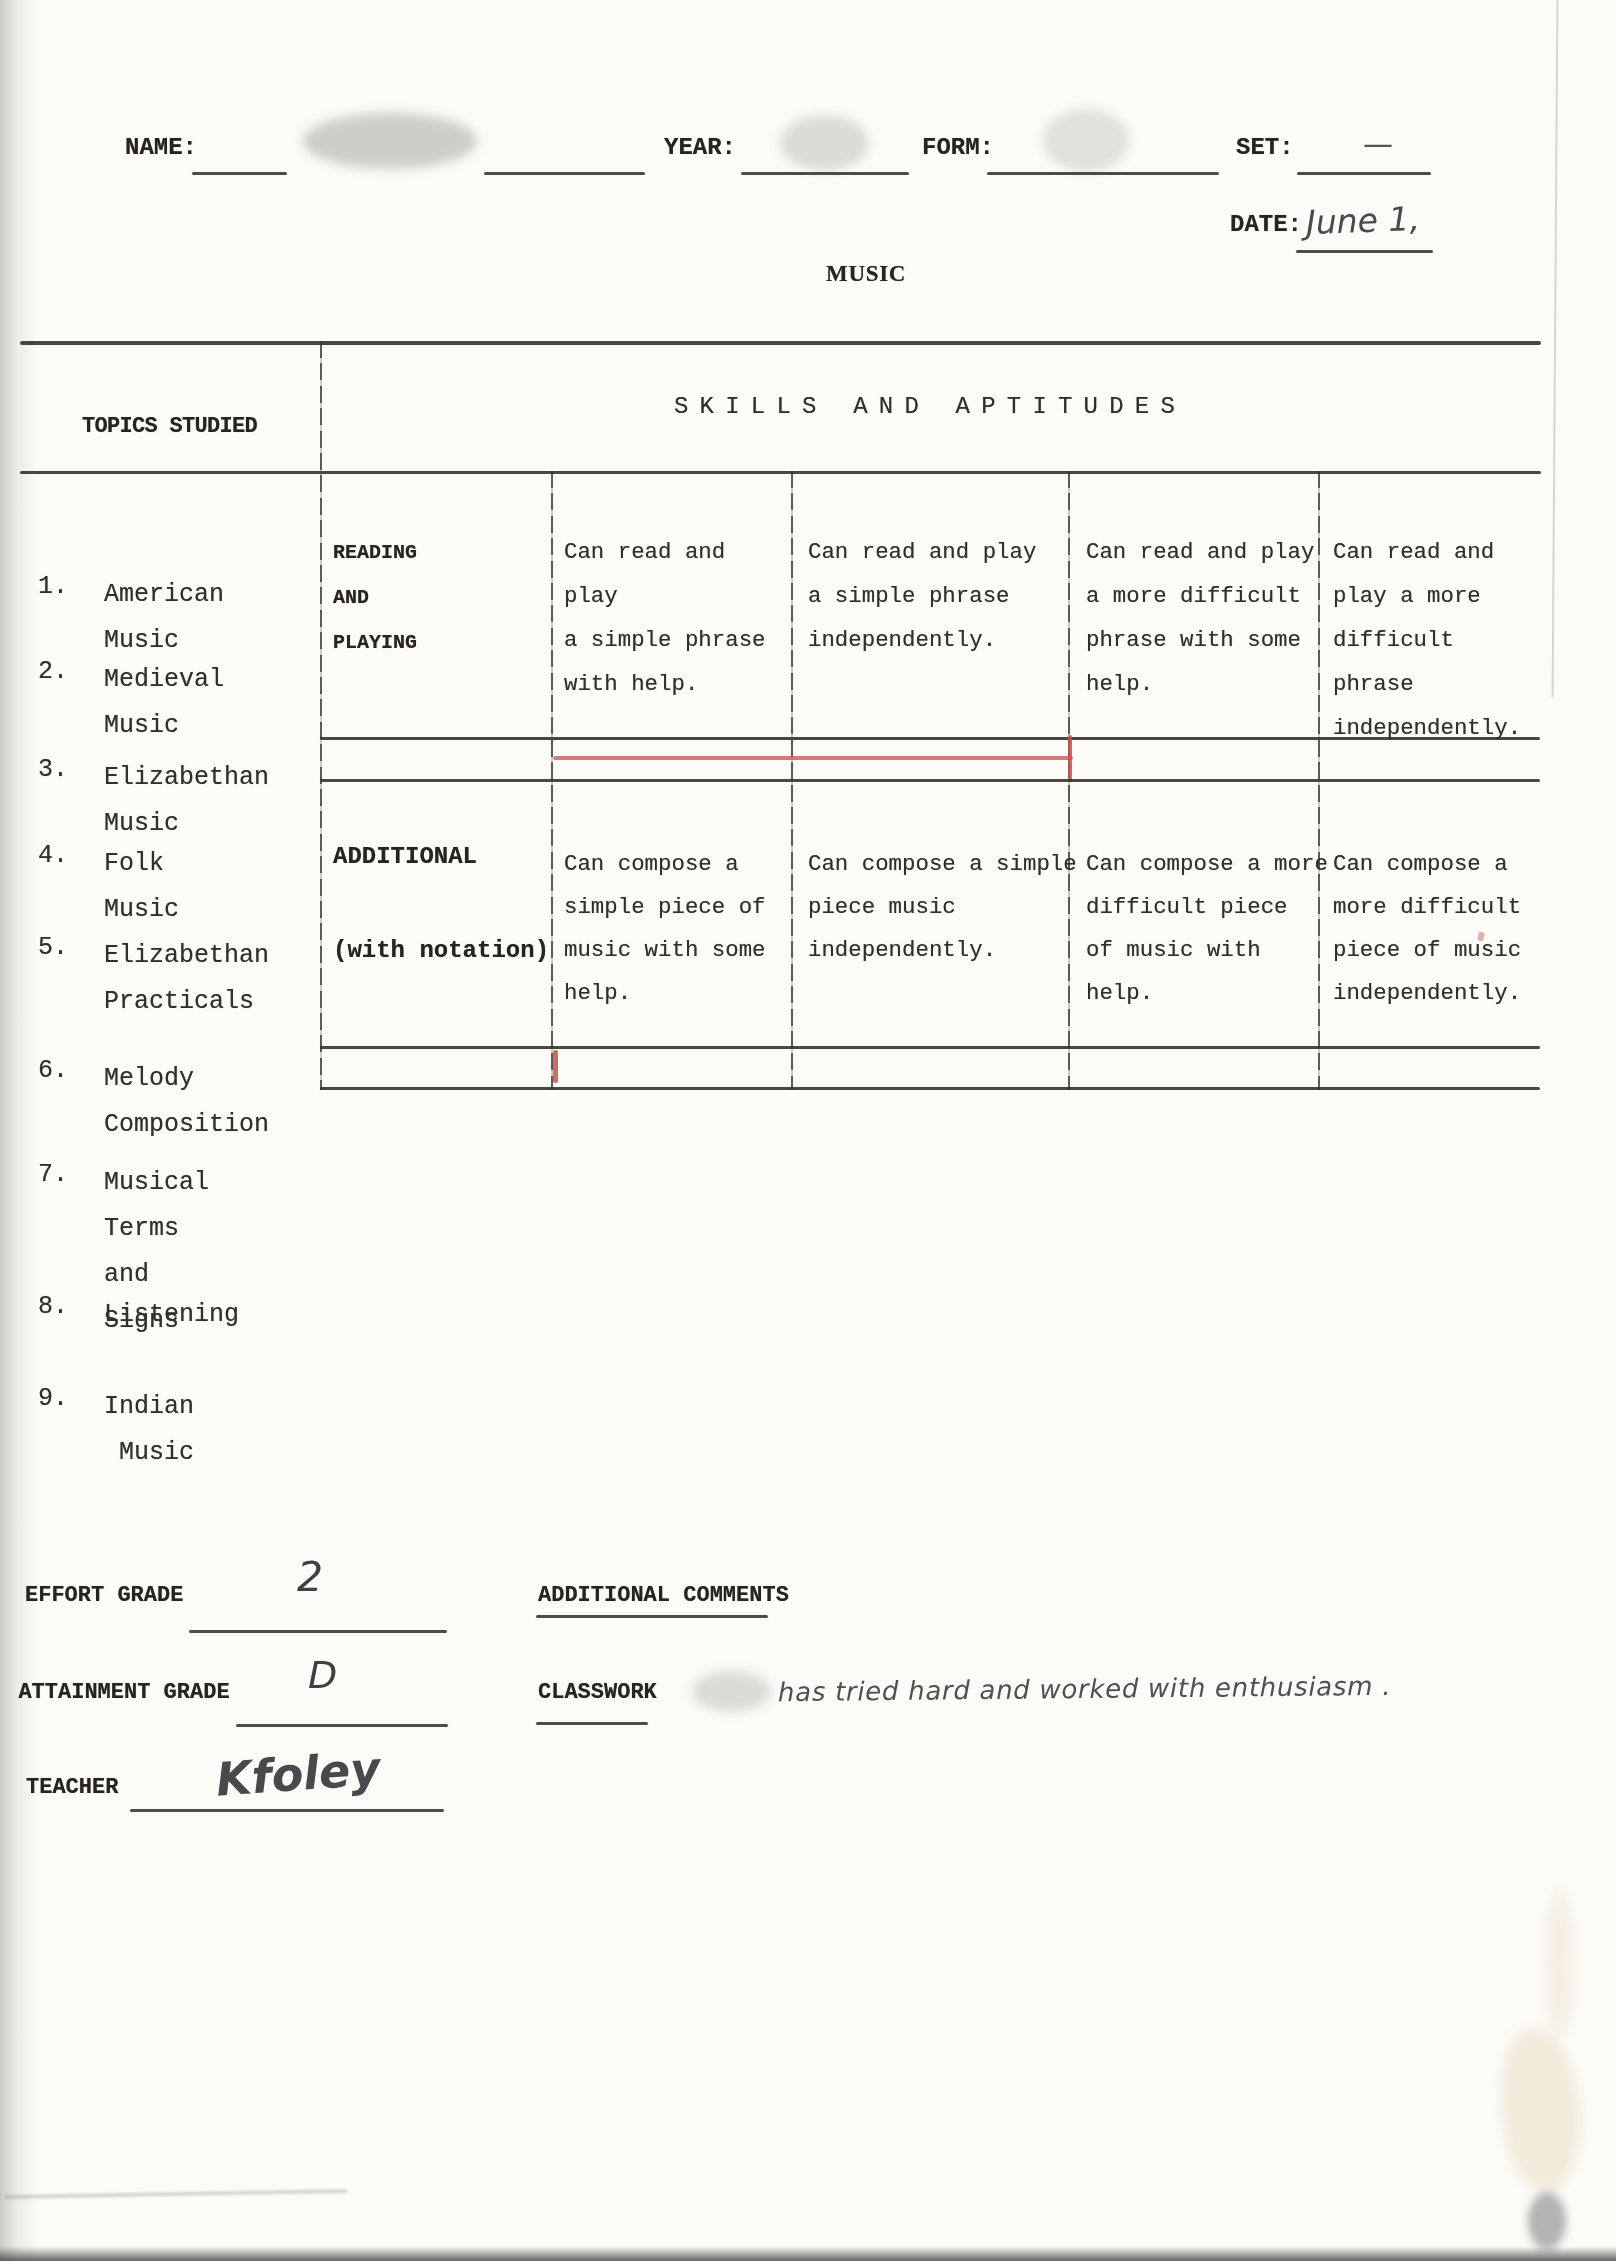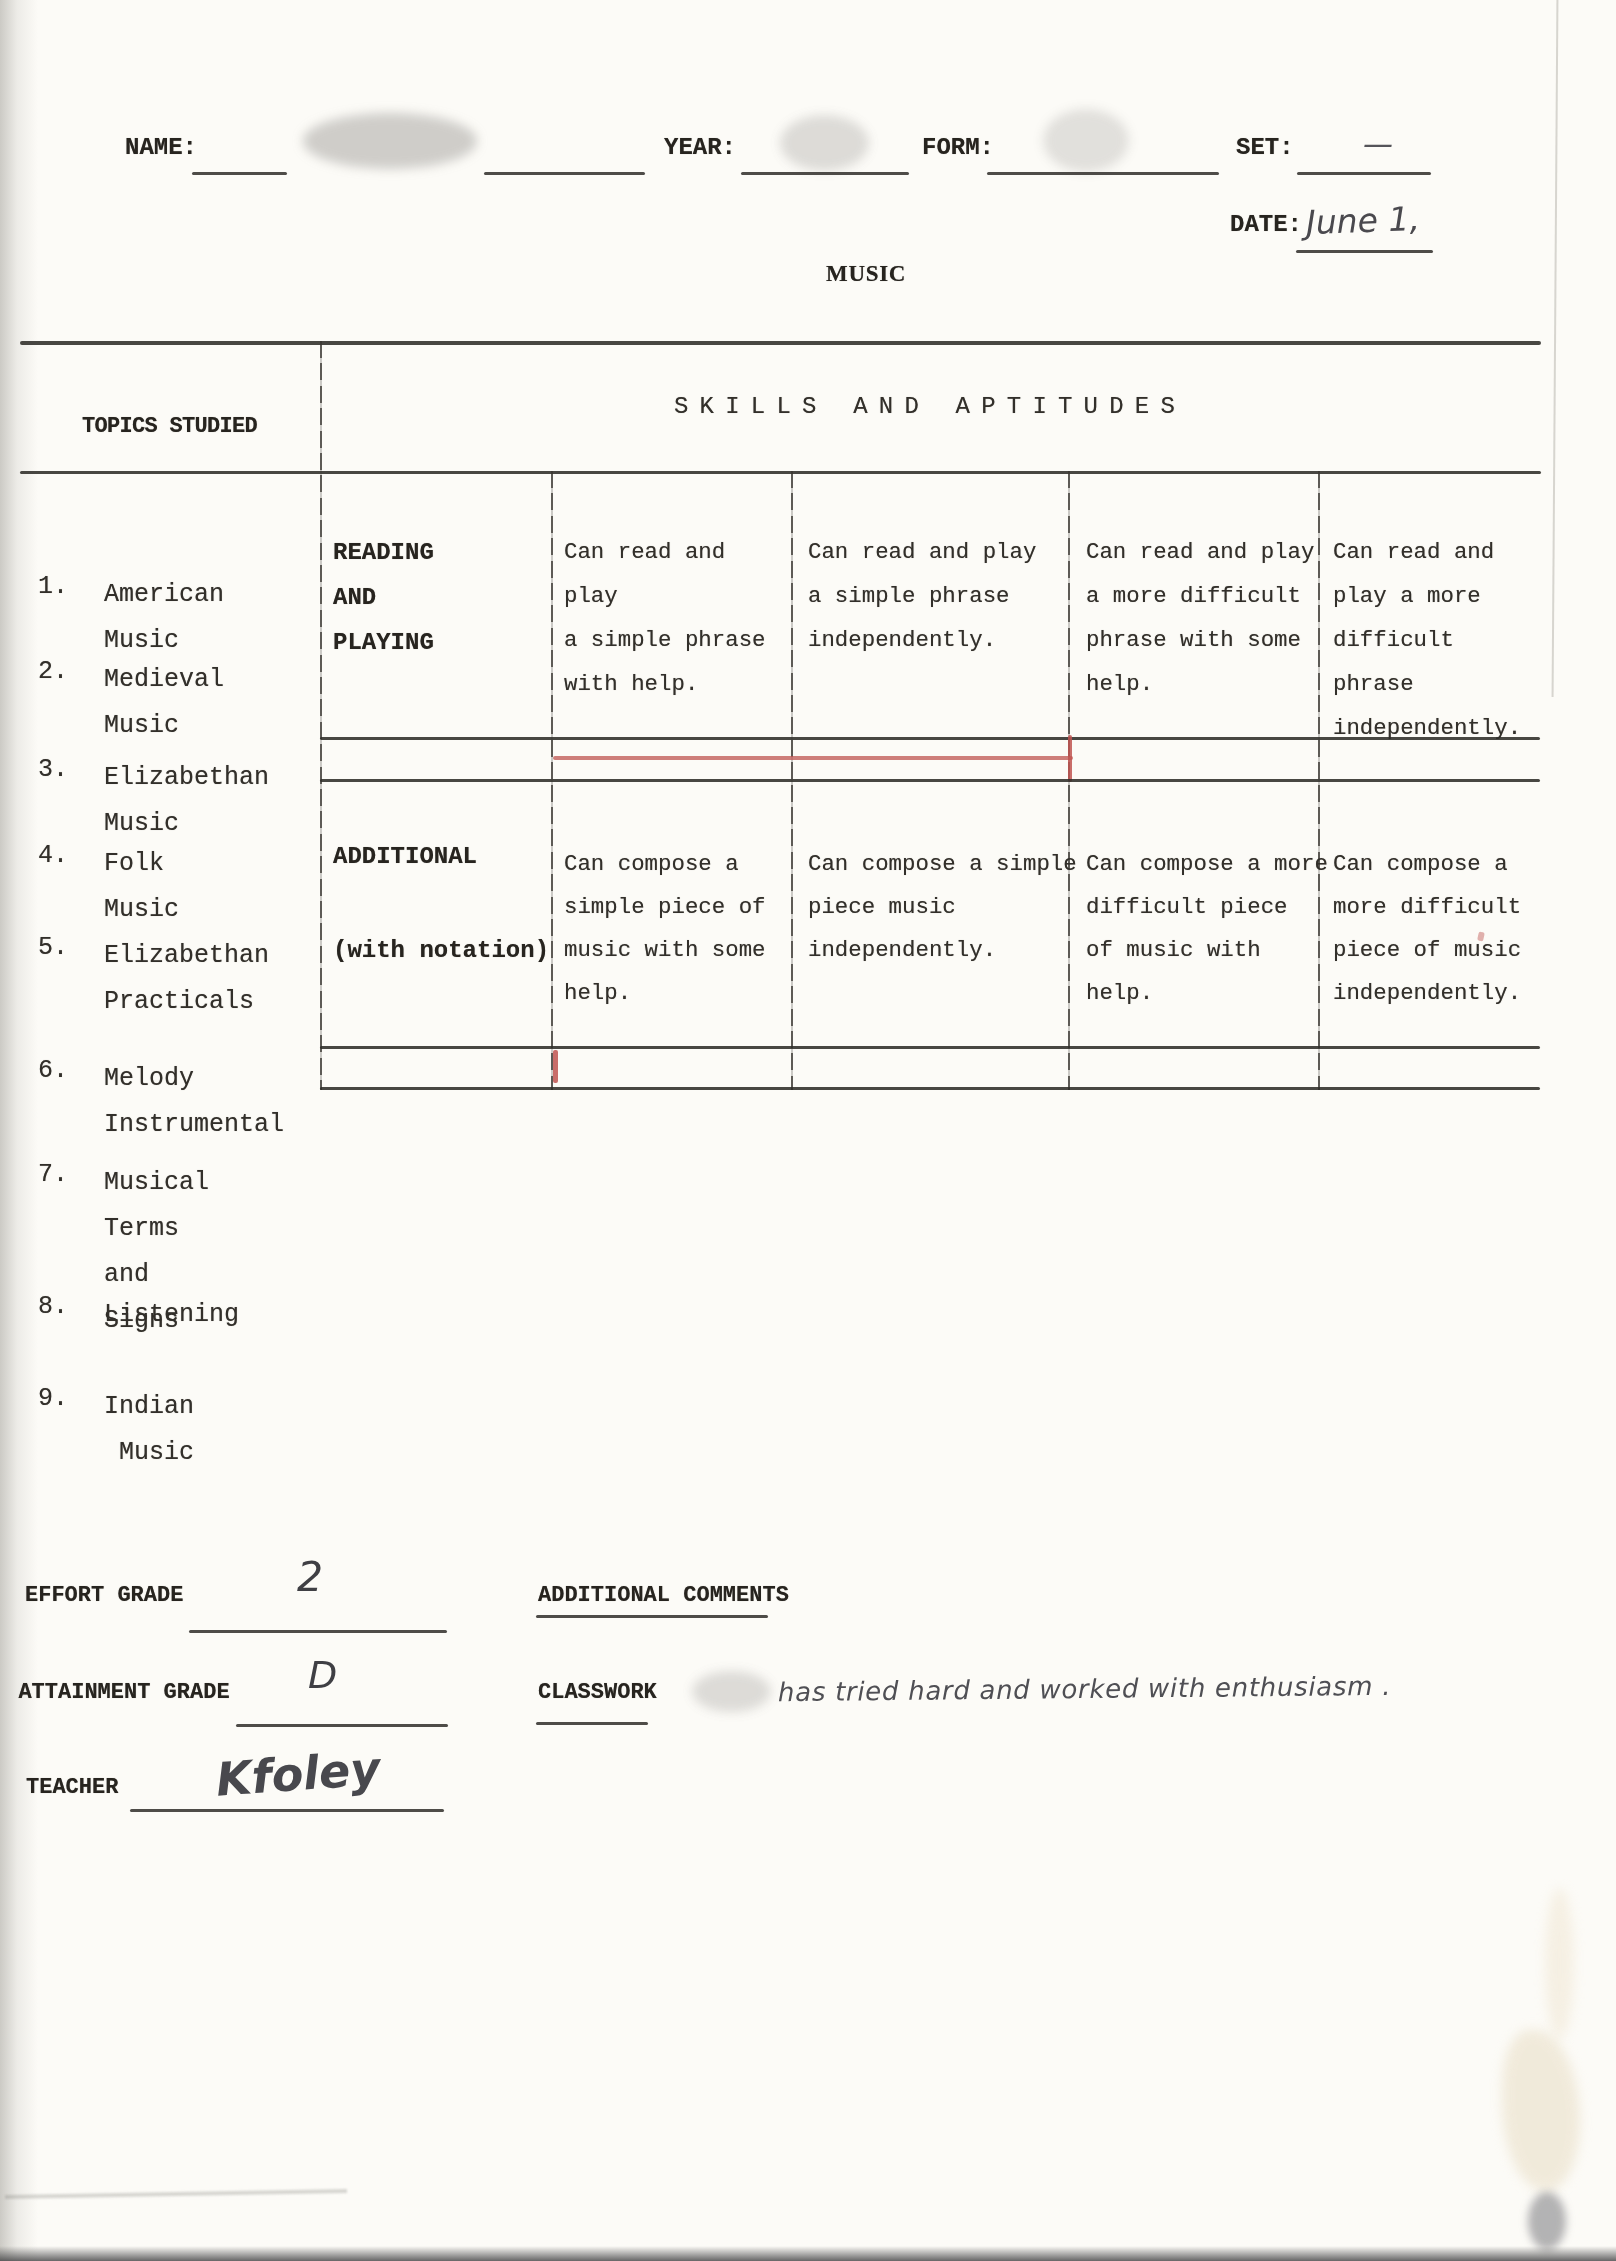--- a/index.html
+++ b/index.html
@@ -73,21 +73,21 @@
   <div class="abs blabel" style="left:82px;top:414px;font-size:22px;letter-spacing:-0.7px;">TOPICS STUDIED</div>
   <div class="abs typed" style="left:320px;top:393px;width:1220px;text-align:center;font-size:24px;letter-spacing:11.2px;">SKILLS AND APTITUDES</div>
   <div class="abs hline" style="left:20px;top:471px;width:1521px;height:3.3px;"></div>
 
   <div class="abs vline" style="left:320px;top:341px;height:749px;"></div>
   <div class="abs vline" style="left:551px;top:471px;height:619px;"></div>
   <div class="abs vline" style="left:791px;top:471px;height:619px;"></div>
   <div class="abs vline" style="left:1068px;top:471px;height:619px;"></div>
   <div class="abs vline" style="left:1318px;top:471px;height:619px;"></div>
 
-  <div class="abs blabel" style="left:333px;top:530px;font-size:24px;line-height:45px;white-space:pre-line;">READING
+  <div class="abs blabel" style="left:333px;top:530px;font-size:20px;line-height:45px;white-space:pre-line;">READING
 AND
 PLAYING</div>
   <div class="abs typed" style="left:564px;top:530px;width:224px;font-size:22.4px;line-height:44px;">Can read and play
 a simple phrase
 with help.</div>
   <div class="abs typed" style="left:808px;top:530px;width:257px;font-size:22.4px;line-height:44px;">Can read and play
 a simple phrase
 independently.</div>
   <div class="abs typed" style="left:1086px;top:530px;width:230px;font-size:22.4px;line-height:44px;">Can read and play
 a more difficult
@@ -132,21 +132,21 @@
     <div class="abs typed" style="left:38px;top:657px;font-size:25px;">2.</div>
     <div class="abs typed" style="left:104px;top:657px;font-size:25px;line-height:46px;">Medieval Music</div>
     <div class="abs typed" style="left:38px;top:755px;font-size:25px;">3.</div>
     <div class="abs typed" style="left:104px;top:755px;font-size:25px;line-height:46px;">Elizabethan Music</div>
     <div class="abs typed" style="left:38px;top:841px;font-size:25px;">4.</div>
     <div class="abs typed" style="left:104px;top:841px;font-size:25px;line-height:46px;">Folk Music</div>
     <div class="abs typed" style="left:38px;top:933px;font-size:25px;">5.</div>
     <div class="abs typed" style="left:104px;top:933px;font-size:25px;line-height:46px;">Elizabethan
 Practicals</div>
     <div class="abs typed" style="left:38px;top:1056px;font-size:25px;">6.</div>
-    <div class="abs typed" style="left:104px;top:1056px;font-size:25px;line-height:46px;">Melody Instrumental</div>
+    <div class="abs typed" style="left:104px;top:1056px;font-size:25px;line-height:46px;">Melody Composition</div>
     <div class="abs typed" style="left:38px;top:1160px;font-size:25px;">7.</div>
     <div class="abs typed" style="left:104px;top:1160px;font-size:25px;line-height:46px;">Musical Terms
 and Signs</div>
     <div class="abs typed" style="left:38px;top:1292px;font-size:25px;">8.</div>
     <div class="abs typed" style="left:104px;top:1292px;font-size:25px;line-height:46px;">Listening</div>
     <div class="abs typed" style="left:38px;top:1384px;font-size:25px;">9.</div>
     <div class="abs typed" style="left:104px;top:1384px;font-size:25px;line-height:46px;text-align:right;">Indian Music</div>
   </div>
 
   <div class="abs blabel" style="left:25px;top:1583px;font-size:22px;">EFFORT GRADE</div>

